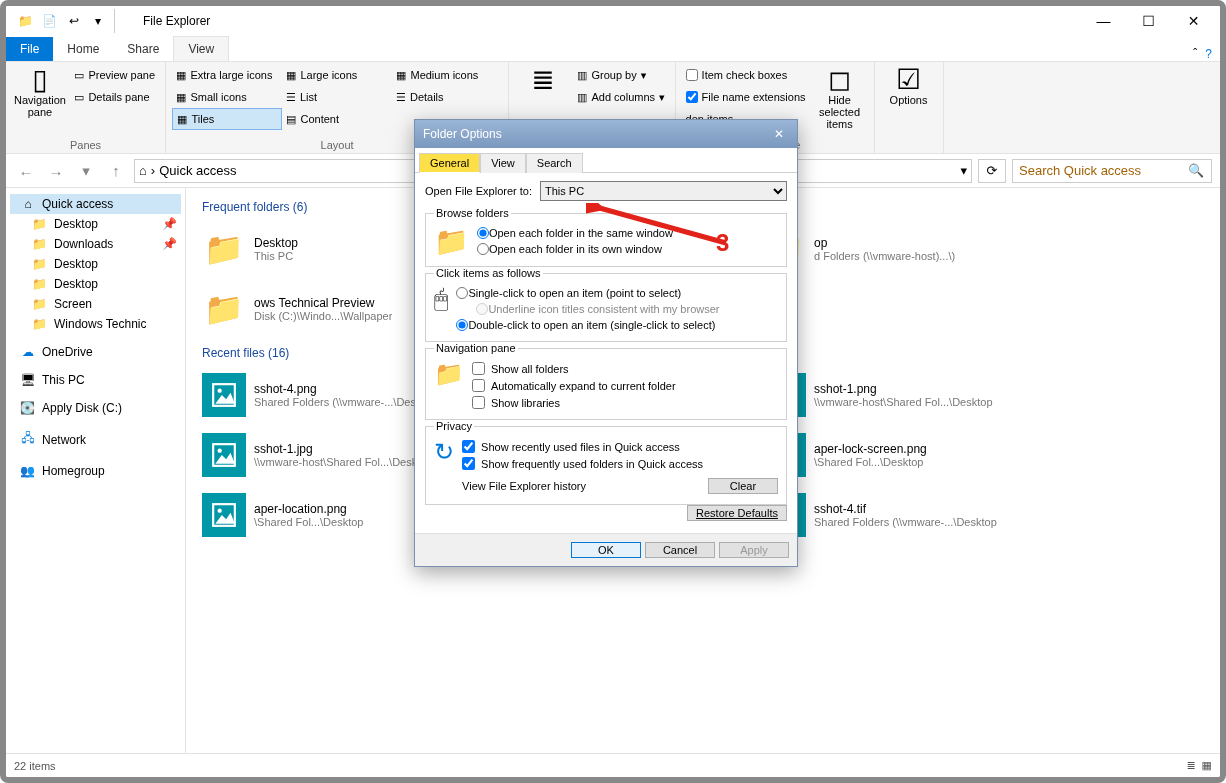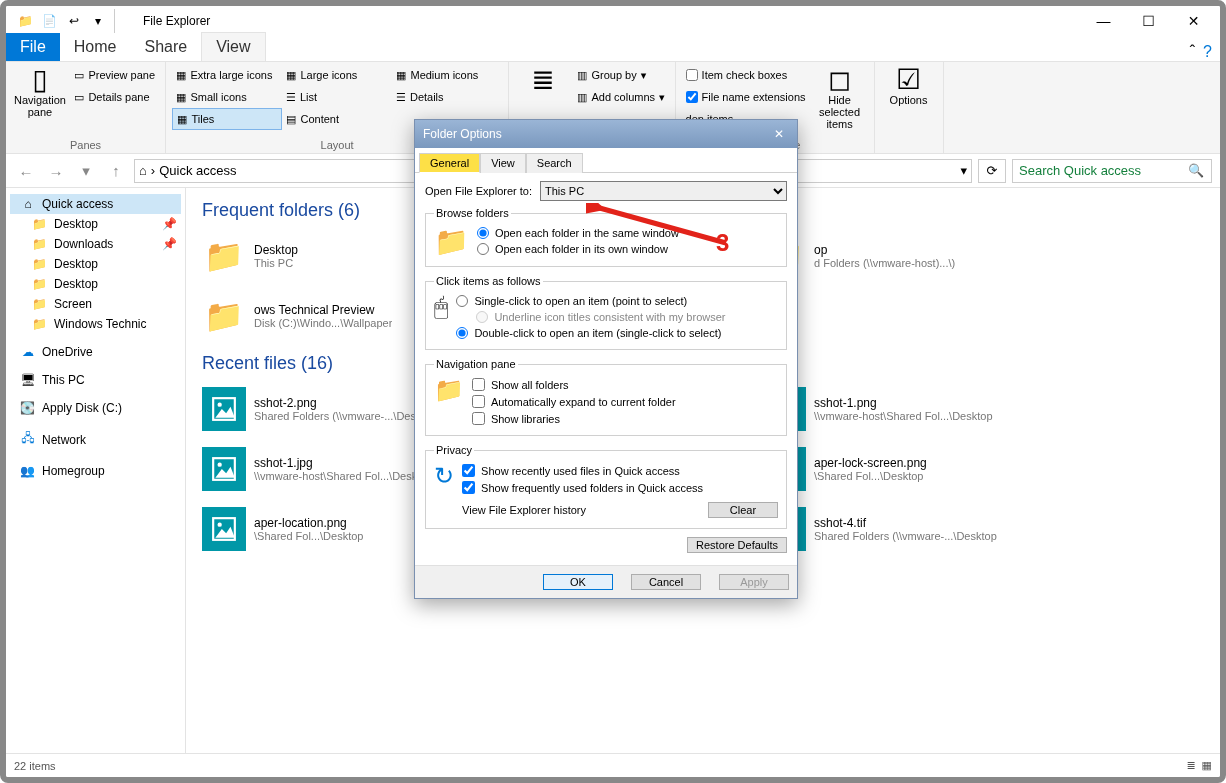--- a/index.html
+++ b/index.html
@@ -4,21 +4,21 @@
 <style>
 * { box-sizing: border-box; margin: 0; padding: 0; font-family: "Segoe UI", Tahoma, sans-serif; }
 body { background: #fff; width: 1226px; height: 783px; position: relative; overflow: hidden; border: 6px solid #888; border-radius: 8px; }
 .window { position: absolute; inset: 0; background: #fff; display: flex; flex-direction: column; }
 .titlebar { height: 30px; display: flex; align-items: center; padding: 0 4px; font-size: 12px; background: #fff; }
 .titlebar .qat { display: flex; gap: 4px; padding: 0 6px; border-right: 1px solid #ccc; height: 24px; align-items: center; }
 .titlebar .qat span { width: 20px; height: 20px; display: inline-flex; align-items: center; justify-content: center; }
 .titlebar .title { margin-left: 28px; }
 .titlebar .controls { margin-left: auto; display: flex; }
 .titlebar .controls span { width: 45px; height: 30px; display: inline-flex; align-items: center; justify-content: center; font-size: 14px; }
-.tabs { height: 26px; display: flex; align-items: flex-end; border-bottom: 1px solid #e3e3e3; font-size: 16px; background: #fff; }
+.tabs { height: 26px; display: flex; align-items: flex-end; border-bottom: 1px solid #e3e3e3; font-size: 12px; background: #fff; }
 .tabs .tab { padding: 5px 14px; color: #333; cursor: default; }
 .tabs .tab.file { background: #0078d7; color: #fff; }
 .tabs .tab.active { background: #f5f5f5; border: 1px solid #e3e3e3; border-bottom: none; }
 .tabs .spacer { flex: 1; }
 .tabs .helpicons { display: flex; gap: 8px; padding: 0 8px; align-items: center; }
 .ribbon { height: 92px; background: #f5f5f5; border-bottom: 1px solid #e3e3e3; display: flex; font-size: 11px; }
 .ribbon .group { border-right: 1px solid #e3e3e3; padding: 2px 6px 0 6px; display: flex; flex-direction: column; justify-content: space-between; }
 .ribbon .group .body { flex: 1; display: flex; gap: 2px; }
 .ribbon .group .label { text-align: center; color: #666; font-size: 11px; padding: 2px 0; }
 .ribbon .bigbtn { width: 56px; display: flex; flex-direction: column; align-items: center; justify-content: flex-start; padding: 2px; text-align: center; }
@@ -26,60 +26,60 @@
 .ribbon .smallrow { display: flex; align-items: center; gap: 4px; height: 22px; padding: 0 4px; }
 .ribbon .smallrow input[type=checkbox] { width: 12px; height: 12px; }
 .ribbon .col { display: flex; flex-direction: column; }
 .ribbon .layoutgrid { display: grid; grid-template-columns: repeat(3, 110px); grid-auto-rows: 22px; }
 .ribbon .layoutgrid .cell { display: flex; align-items: center; gap: 4px; padding: 0 4px; font-size: 11px; }
 .ribbon .layoutgrid .cell.sel { background: #cde6f7; border: 1px solid #7eb4ea; }
 .addrbar { height: 34px; display: flex; align-items: center; gap: 6px; padding: 0 8px; border-bottom: 1px solid #e3e3e3; font-size: 13px; }
 .addrbar .navbtn { width: 24px; text-align: center; color: #888; font-size: 15px; }
 .addrbar .path { flex: 1; display: flex; align-items: center; gap: 4px; border: 1px solid #ccc; height: 24px; padding: 0 4px; }
 .addrbar .refresh { border: 1px solid #ccc; width: 28px; height: 24px; display: flex; align-items: center; justify-content: center; }
-.addrbar .search { width: 200px; border: 1px solid #ccc; height: 24px; display: flex; align-items: center; padding: 0 6px; color: #15803d; justify-content: space-between; }
+.addrbar .search { width: 200px; border: 1px solid #ccc; height: 24px; display: flex; align-items: center; padding: 0 6px; color: #a16207; justify-content: space-between; }
 .main { flex: 1; display: flex; overflow: hidden; }
 .tree { width: 180px; border-right: 1px solid #e3e3e3; padding: 6px 4px; font-size: 12px; overflow: hidden; }
 .tree .item { display: flex; align-items: center; gap: 6px; padding: 3px 4px 3px 22px; white-space: nowrap; }
 .tree .item.sel { background: #cde6f7; }
 .tree .item .ic { width: 16px; display: inline-flex; justify-content: center; }
 .tree .item.top { padding-left: 10px; font-weight: 400; }
 .content { flex: 1; padding: 8px 16px; overflow: hidden; font-size: 12px; position: relative; }
-.content .sect { color: #1a4aa0; font-size: 18px; margin: 4px 0 6px 0; }
+.content .sect { color: #1a4aa0; font-size: 12px; margin: 4px 0 6px 0; }
 .tilegrid { display: grid; grid-template-columns: repeat(3, 260px); gap: 2px 20px; }
 .tile { display: flex; gap: 8px; align-items: center; height: 58px; }
 .tile .ic { width: 44px; height: 44px; display: flex; align-items: center; justify-content: center; font-size: 32px; }
 .tile .txt .t1 { font-size: 12px; }
 .tile .txt .t2 { color: #777; font-size: 11px; white-space: nowrap; overflow: hidden; text-overflow: ellipsis; max-width: 200px; }
 .imgthumb { width:44px; height:44px; background:#0097a7; display:flex; align-items:center; justify-content:center; border:1px solid #0097a7; }
 .imgthumb svg { width:26px; height:26px; }
 .status { height: 24px; border-top: 1px solid #e3e3e3; display: flex; align-items: center; font-size: 11px; padding: 0 8px; color: #555; gap: 32px; }
 .status .right { margin-left:auto; display:flex; gap:6px; }
 
 .dialog { position: absolute; left: 408px; top: 113px; width: 384px; background: #fff; border: 1px solid #7a90b0; box-shadow: 0 6px 20px rgba(0,0,0,.35); font-size: 11px; z-index: 50; }
 .dialog .dtitle { background: linear-gradient(#9ab5d6,#7a98be); color: #fff; height: 28px; display: flex; align-items: center; padding: 0 8px; font-size: 12px; }
 .dialog .dtitle .x { margin-left: auto; width: 20px; text-align: center; }
 .dialog .dtabs { display: flex; padding: 4px 4px 0 4px; gap: 0; border-bottom: 1px solid #d0d0d0; background: #fff; }
 .dialog .dtab { border: 1px solid #d0d0d0; border-bottom: none; padding: 3px 10px; font-size: 11px; background: #fff; position: relative; top: 1px; }
 .dialog .dtab.active { background: #fde047; border-bottom: 1px solid #fff; }
 .dialog .dtab:not(.active){ background:#f0f0f0; }
 .dialog .dbody { padding: 8px 10px 6px 10px; }
 .dialog .row { display:flex; align-items:center; gap:8px; margin-bottom:6px; }
 .dialog select { flex:1; height:20px; font-size:11px; border:1px solid #7a7a7a; }
-.dialog fieldset { border:1px solid #d0d0d0; padding:6px 8px 8px 8px; margin-bottom:8px; }
+.dialog fieldset { border:1px solid #d0d0d0; padding:6px 8px 8px 8px; }
 .dialog legend { font-size:11px; padding:0 2px; }
-.dialog .radiorow { display:flex; align-items:flex-end; gap:6px; padding:2px 0; }
+.dialog .radiorow { display:flex; align-items:flex-end; padding:2px 0; }
 .dialog .radiorow input { width:12px; height:12px; }
 .dialog .sub { padding-left: 20px; color:#888; }
 .dialog .checkrow { display:flex; align-items:center; gap:6px; padding:2px 0; }
-.dialog .dbtns { display:flex; gap:18px; justify-content:flex-end; padding:8px; border-top:1px solid #e0e0e0; background:#f0f0f0; }
+.dialog .dbtns { display:flex; gap:4px; justify-content:flex-end; padding:8px; border-top:1px solid #e0e0e0; background:#f0f0f0; }
 .dialog .dbtn { min-width:70px; height:16px; border:1px solid #adadad; background:#e1e1e1; font-size:11px; }
 .dialog .dbtn.primary { border:1px solid #0078d7; background:#e5f1fb; }
 .dialog .dbtn:disabled { color:#999; }
-.dialog .restorerow { display:flex; justify-content:flex-end; padding:0 0 6px 0;}
+.dialog .restorerow { display:flex; justify-content:flex-end; padding:0 0 6px 0;text-decoration:underline;}
 .dialog .dbtn.wide { min-width:100px; }
 
 .arrow { position:absolute; left:580px; top:197px; width:160px; height:50px; z-index:60; pointer-events:none; }
 </style>
 </head>
 <body>
 
 <div class="window">
 
   <div class="titlebar">
@@ -336,21 +336,21 @@
       <div class="tilegrid" id="files">
           <div class="tile">
             <div class="imgthumb">
               <svg viewBox="0 0 24 24">
                 <rect x="2" y="2" width="20" height="20" fill="none" stroke="#fff" stroke-width="2"></rect>
                 <circle cx="8" cy="8" r="2" fill="#fff"></circle>
                 <path d="M4 20 L10 12 L14 16 L18 10 L22 20 Z" fill="#fff"></path>
               </svg>
             </div>
             <div class="txt">
-              <div class="t1">sshot-2.png</div>
+              <div class="t1">sshot-4.png</div>
               <div class="t2">Shared Folders (\\vmware-...\Desktop</div>
             </div>
           </div>
           <div class="tile">
             <div class="imgthumb">
               <svg viewBox="0 0 24 24">
                 <rect x="2" y="2" width="20" height="20" fill="none" stroke="#fff" stroke-width="2"></rect>
                 <circle cx="8" cy="8" r="2" fill="#fff"></circle>
                 <path d="M4 20 L10 12 L14 16 L18 10 L22 20 Z" fill="#fff"></path>
               </svg>

